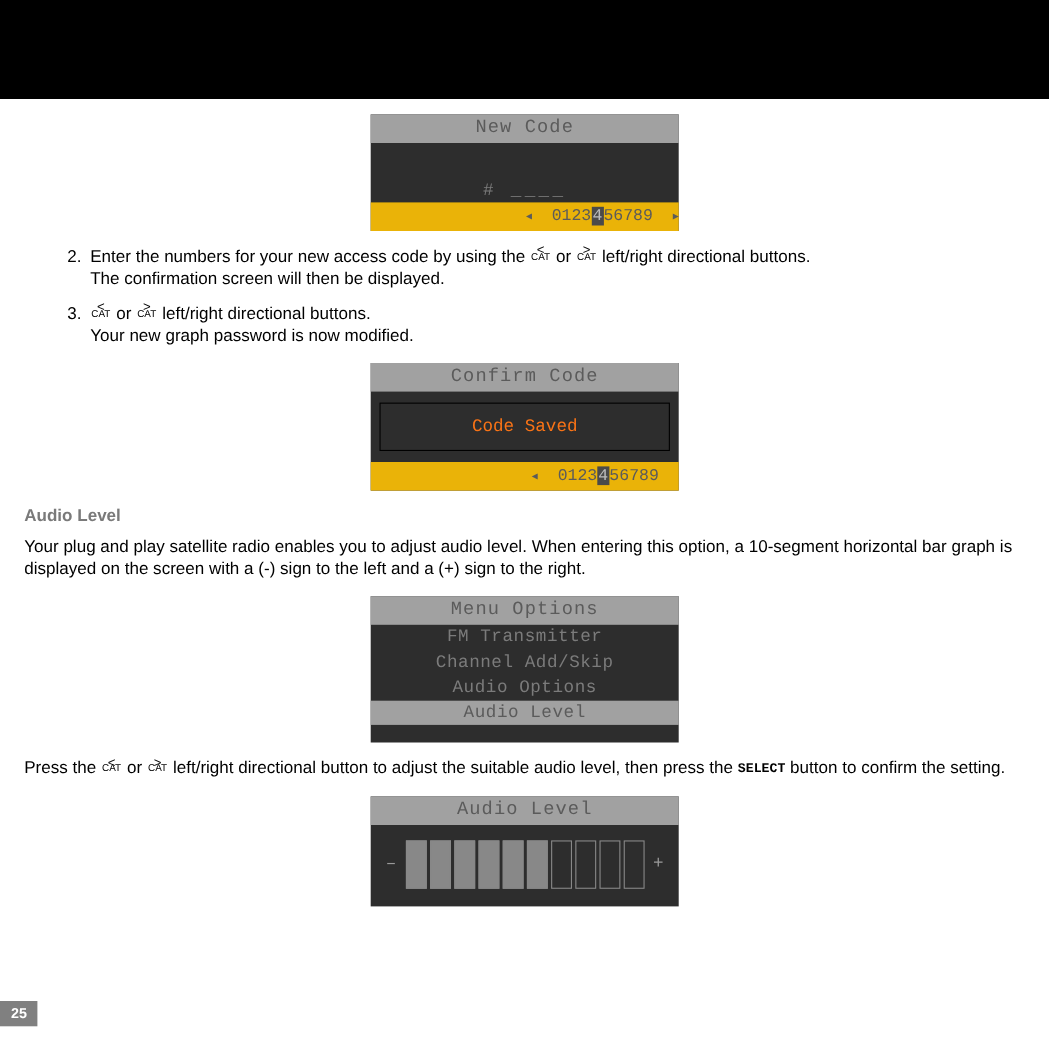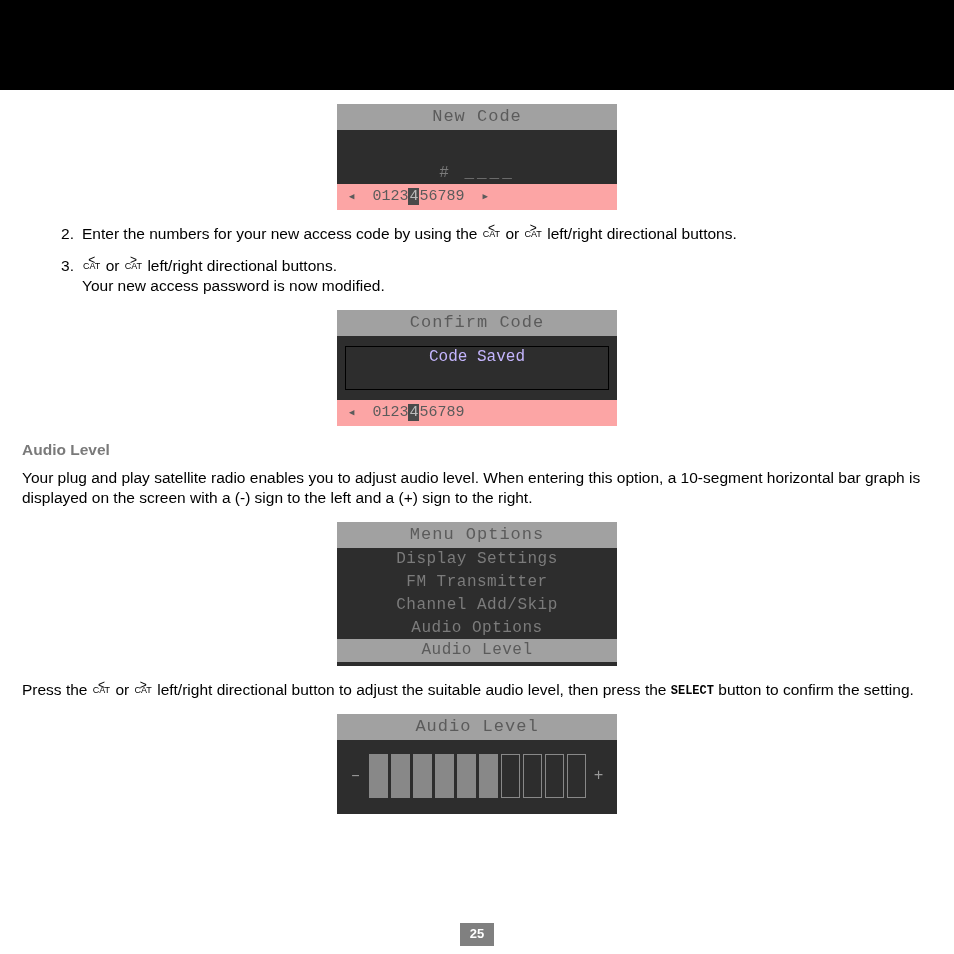--- a/index.html
+++ b/index.html
@@ -4,41 +4,41 @@
 <style>
   html,body{margin:0;padding:0;font-family:Arial,Helvetica,sans-serif;font-size:15.5px;color:#000;line-height:1.3;}
   .page{width:954px;height:954px;position:relative;background:#fff;}
   .black-band{width:100%;height:90px;background:#000;}
   .content{padding:0 22px 0 22px;}
   .lcd-screen{width:280px;margin:14px auto 14px auto;background:#2d2d2d;font-family:"Courier New",monospace;}
   .lcd-title{background:#a1a1a1;text-align:center;color:#5b5b5b;font-size:17px;padding:2px 0;font-family:"Courier New",monospace;letter-spacing:1px;}
   .lcd-body{min-height:54px;display:flex;align-items:flex-end;justify-content:center;color:#7b7b7b;font-size:16px;}
   .lcd-row{text-align:center;color:#7b7b7b;font-size:16px;padding:1px 0;font-family:"Courier New",monospace;letter-spacing:0.5px;}
   .lcd-row.sel{background:#a1a1a1;color:#5b5b5b;}
-  .lcd-digits{background:#fca5a5;text-align:left;color:#5b5b5b;font-size:15px;padding:3px 12px;font-family:"Courier New",monospace;}
+  .lcd-digits{background:#eab308;text-align:right;color:#5b5b5b;font-size:15px;padding:3px 0;font-family:"Courier New",monospace;}
   .lcd-digits .hl{background:#4a4a4a;color:#bbb;padding:0 1px;}
-  .confirm-inner{margin:10px 8px;border:1px solid #000;display:flex;align-items:flex-start;justify-content:center;color:#c4b5fd;height:42px;font-size:16px;font-family:Liberation Mono, monospace;}
+  .confirm-inner{margin:10px 8px;border:1px solid #000;display:flex;align-items:center;justify-content:center;color:#f97316;height:42px;font-size:16px;font-family:Liberation Mono, monospace;}
   .tri{font-size:9px;vertical-align:1px;}
   .inst-list{margin:8px 0 8px 0;padding:0;}
   .inst-item{display:flex;margin-bottom:12px;}
   .inst-num{width:34px;text-align:right;padding-right:8px;padding-left:18px;flex-shrink:0;}
   .inst-txt{flex:1;}
   .cat-icon{display:inline-block;text-align:center;line-height:0.55;font-size:9px;vertical-align:2px;margin:0 1px;}
   .cat-icon .arr{font-size:12px;display:block;}
   .select-icon{font-family:"Courier New",monospace;font-size:12px;font-weight:bold;letter-spacing:0;vertical-align:1px;}
   .heading{color:#7a7a7a;font-weight:bold;margin:12px 0 8px 0;}
   p{margin:0 0;}
   .audio-lcd{width:280px;margin:14px auto 0 auto;background:#2d2d2d;font-family:"Courier New",monospace;}
   .audio-body{display:flex;align-items:center;justify-content:center;gap:6px;padding:14px 4px 16px 4px;}
   .minus,.plus{color:#999;font-size:16px;width:14px;text-align:center;}
   .bars{display:flex;gap:3px;}
   .bar{width:17px;height:42px;border:1px solid #888;}
   .bar.filled{background:#888;}
   .bar.empty{background:transparent;}
-  .page-foot{position:absolute;bottom:8px;left:0;right:0;text-align:center;}
+  .page-foot{position:absolute;bottom:21px;left:0;right:0;}
   .page-num{display:inline-block;background:#808080;color:#fff;font-weight:bold;font-size:13px;padding:3px 10px;}
 </style>
 </head>
 <body>
 <div class="page">
 
 <div class="black-band"></div>
 
 <div class="content">
 
@@ -56,51 +56,51 @@
 
   <div class="inst-list">
     <div class="inst-item">
       <div class="inst-num">2.</div>
       <div class="inst-txt">
         <span>Enter the numbers for your new access code by using the </span>
         <span class="cat-icon"><span class="arr">&lt;</span><span>CAT</span></span>
         <span> or </span>
         <span class="cat-icon"><span class="arr">&gt;</span><span>CAT</span></span>
         <span> left/right directional buttons.</span><br>
+        <span>The confirmation screen will then be displayed.</span>
       </div>
     </div>
     <div class="inst-item">
       <div class="inst-num">3.</div>
       <div class="inst-txt">
         <span class="cat-icon"><span class="arr">&lt;</span><span>CAT</span></span>
         <span> or </span>
         <span class="cat-icon"><span class="arr">&gt;</span><span>CAT</span></span>
         <span> left/right directional buttons.</span><br>
-        <span>Your new access password is now modified.</span>
+        <span>Your new graph password is now modified.</span>
       </div>
     </div>
   </div>
 
   <div class="lcd-screen">
     <div class="lcd-title">Confirm Code</div>
     <div class="confirm-inner">
       <span>Code Saved</span>
     </div>
     <div class="lcd-digits">
       <span class="tri">◀</span>
       &nbsp;<span>0123</span><span class="hl">4</span><span>56789</span>&nbsp;&nbsp;
     </div>
   </div>
 
   <div class="heading">Audio Level</div>
   <p>Your plug and play satellite radio enables you to adjust audio level. When entering this option, a 10-segment horizontal bar graph is displayed on the screen with a (-) sign to the left and a (+) sign to the right.</p>
 
-  <div class="lcd-screen" style="padding-bottom:4px;">
+  <div class="lcd-screen" style="padding-bottom:16px;">
     <div class="lcd-title">Menu Options</div>
-    <div class="lcd-row">Display Settings</div>
     <div class="lcd-row">FM Transmitter</div>
     <div class="lcd-row">Channel Add/Skip</div>
     <div class="lcd-row">Audio Options</div>
     <div class="lcd-row sel">Audio Level</div>
   </div>
 
   <p>
     <span>Press  the </span>
     <span class="cat-icon"><span class="arr">&lt;</span><span>CAT</span></span>
     <span> or </span>

